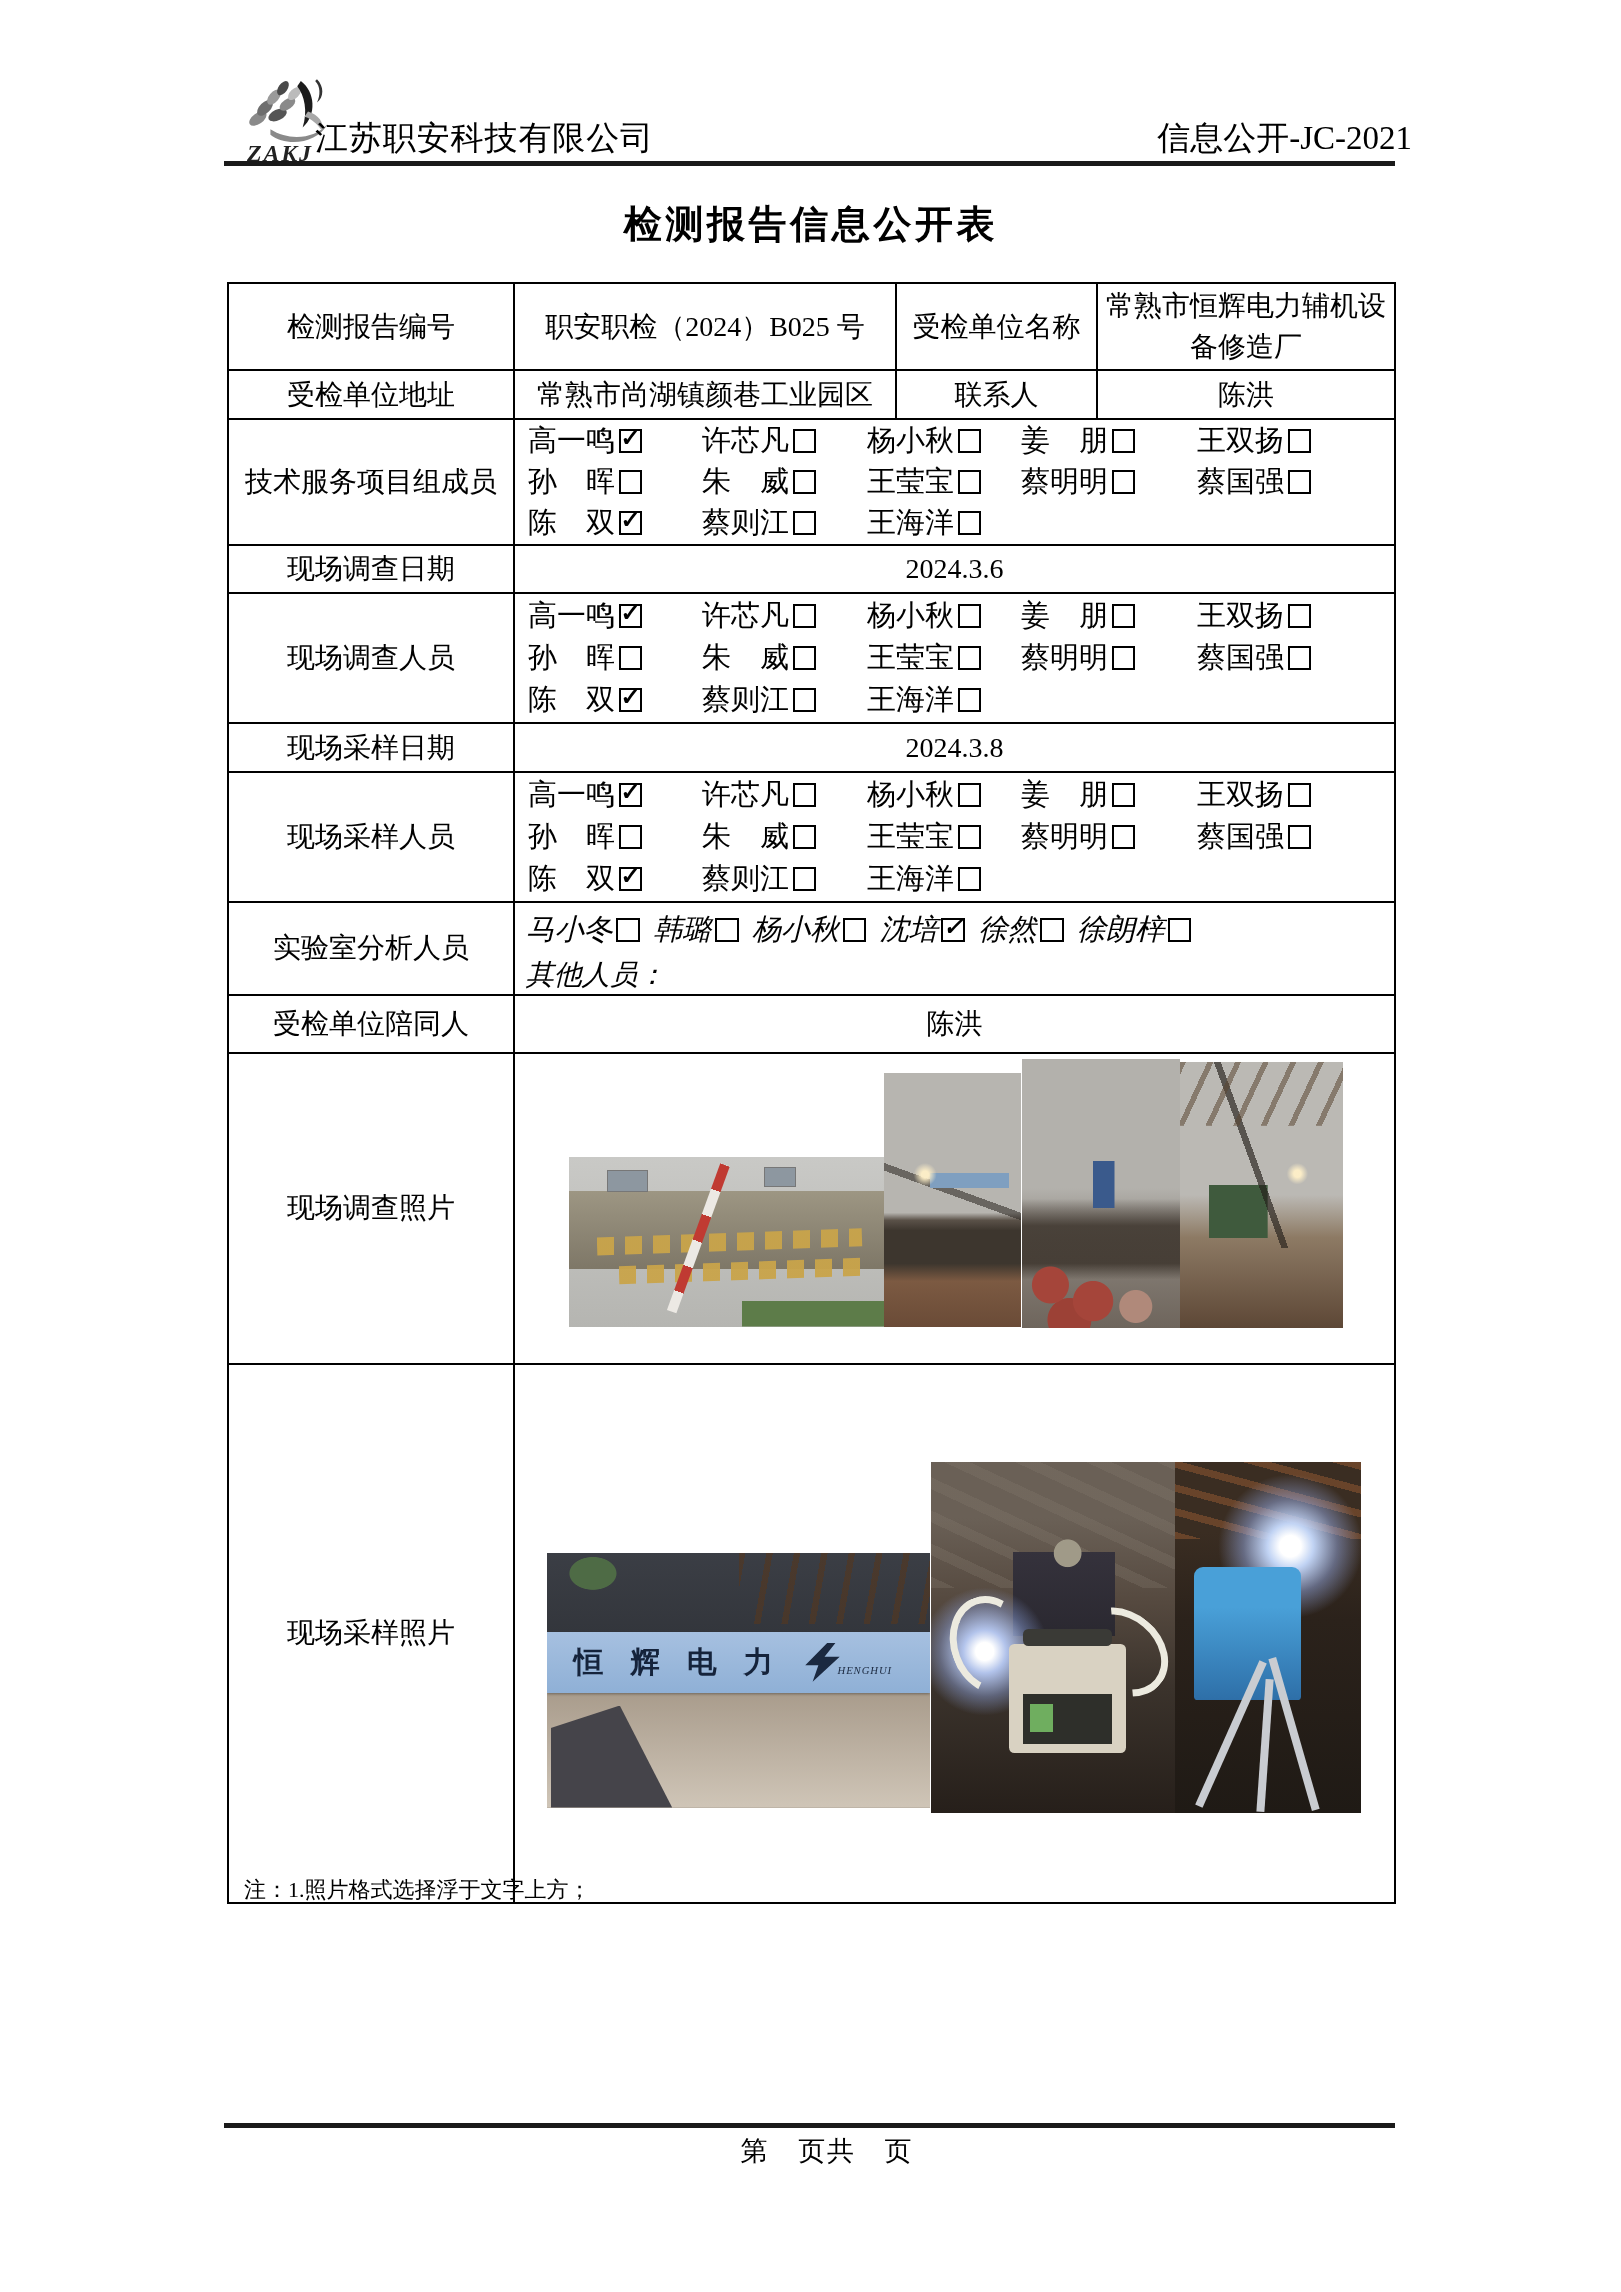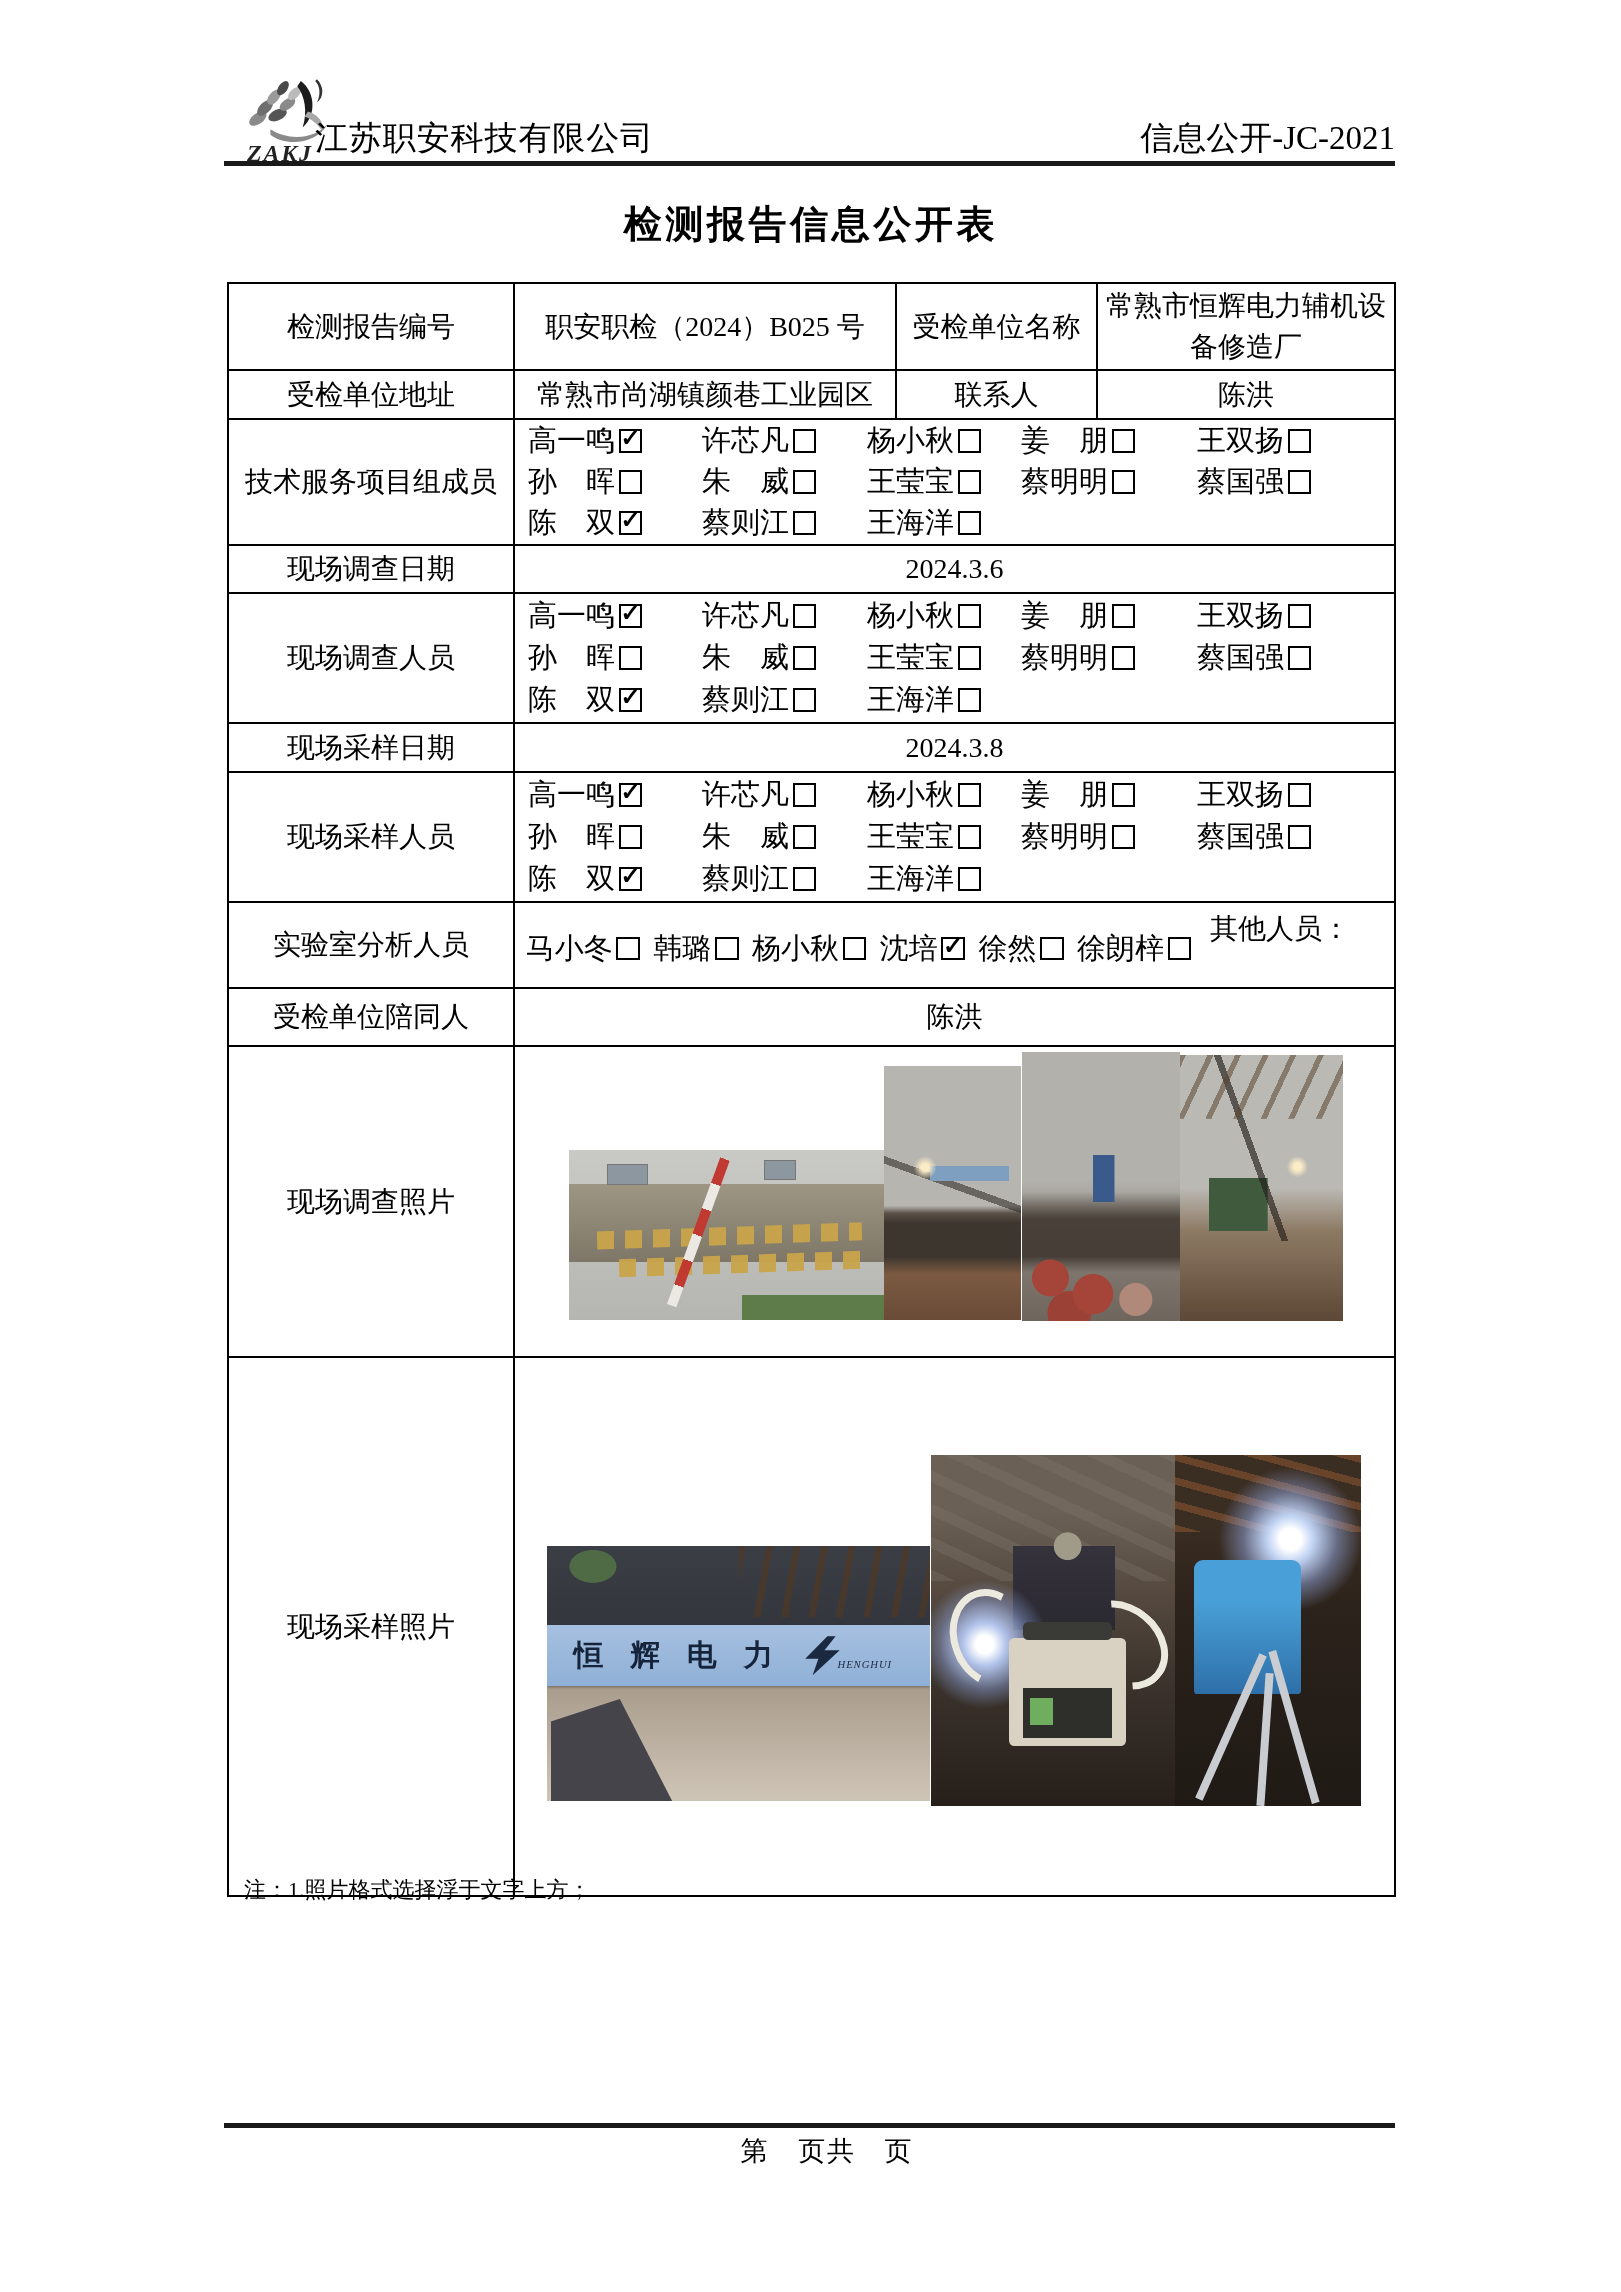--- a/index.html
+++ b/index.html
@@ -5,21 +5,21 @@
   html,body{margin:0;padding:0;background:#ffffff;}
   .page{position:relative;width:1622px;height:2293px;background:#ffffff;overflow:hidden;
         font-family:"Liberation Serif","DejaVu Serif",serif;color:#000;}
 
   
   .logo{position:absolute;left:238px;top:72px;width:106px;height:97px;}
   .logo svg{position:absolute;left:0;top:0;}
   .logo-text{position:absolute;left:9px;top:68px;font-style:italic;font-weight:bold;
              font-size:24px;letter-spacing:1.8px;color:#222;}
   .company{position:absolute;left:315px;top:116px;font-size:33px;letter-spacing:0.9px;}
-  .doccode{position:absolute;right:227px;top:116px;font-size:33px;}
+  .doccode{position:absolute;right:210px;top:116px;font-size:33px;}
   .header-rule{position:absolute;left:224px;top:161px;width:1171px;height:4.5px;background:#1a1a1a;}
 
   .title{position:absolute;left:0;top:199px;width:1622px;margin:0;text-align:center;
          font-size:38px;font-weight:bold;letter-spacing:3.6px;}
 
   
   table.form{position:absolute;left:227px;top:282px;width:1167px;border-collapse:collapse;table-layout:fixed;}
   table.form td{border:2.7px solid #000;font-size:28px;padding:0;vertical-align:middle;overflow:hidden;}
   td.lab{text-align:center;}
   td.val{text-align:center;}
@@ -36,21 +36,21 @@
   .unit{display:inline-flex;align-items:center;white-space:pre;}
   .mname{font-size:29px;white-space:pre;}
   .member-grid .unit:nth-child(1){width:174px;}
   .member-grid .unit:nth-child(2){width:165px;}
   .member-grid .unit:nth-child(3){width:154px;}
   .member-grid .unit:nth-child(4){width:176px;}
   .lab-grid .unit{margin-right:13.4px;}
   .cb{width:19.7px;height:19.7px;border:2.7px solid #000;display:inline-flex;align-items:center;justify-content:center;
       margin-left:3.6px;flex:none;position:relative;background:#fff;}
   .cb.checked::after{content:"✓";font-weight:bold;font-size:24px;line-height:1;margin-top:-5.4px;}
-  .labcell-inner{height:100%;box-sizing:border-box;padding:7.2px 0 0 10.7px;display:flex;justify-content:flex-start;gap:5.4px;}
+  .labcell-inner{height:100%;box-sizing:border-box;padding:7.2px 0 0 10.7px;display:flex;flex-direction:column;justify-content:flex-start;gap:5.4px;font-style:italic;}
   .other-line{font-size:28px;}
 
   
   td.photocell{position:relative;padding:0;}
   .ph{position:absolute;overflow:hidden;}
 
   
   .sp1{left:54px;top:103px;width:315px;height:170px;
     background:
       linear-gradient(90deg, rgba(0,0,0,0) 0 55%, #5d7c49 55% 100%) 0 100%/100% 15% no-repeat,

